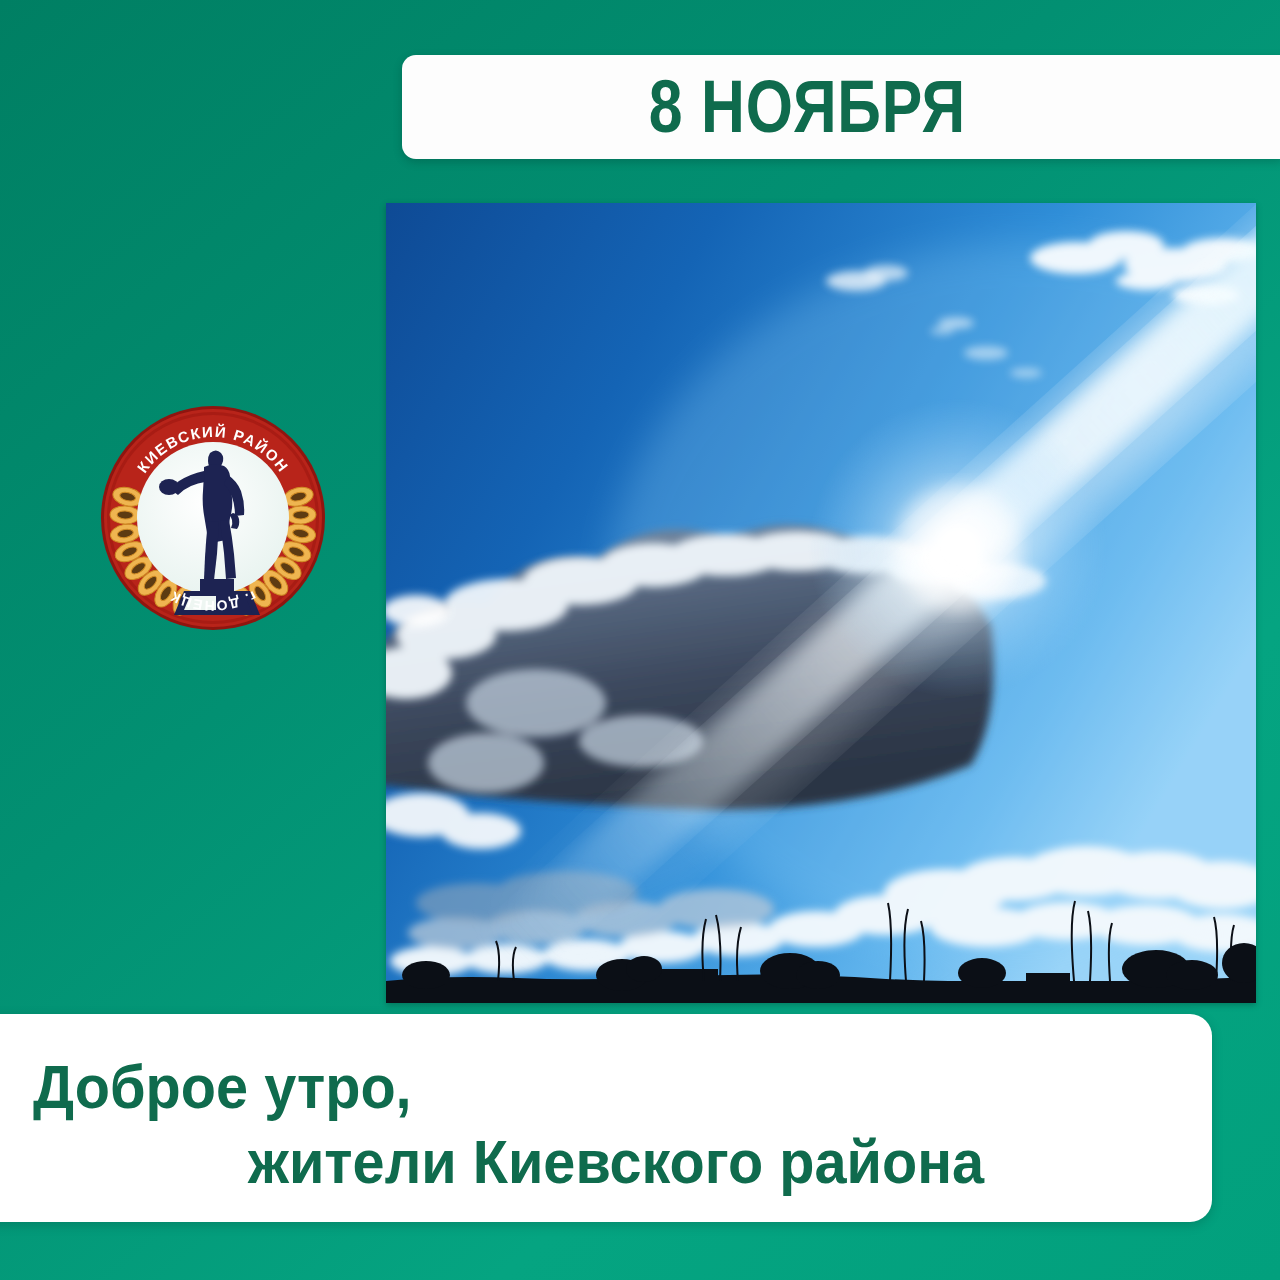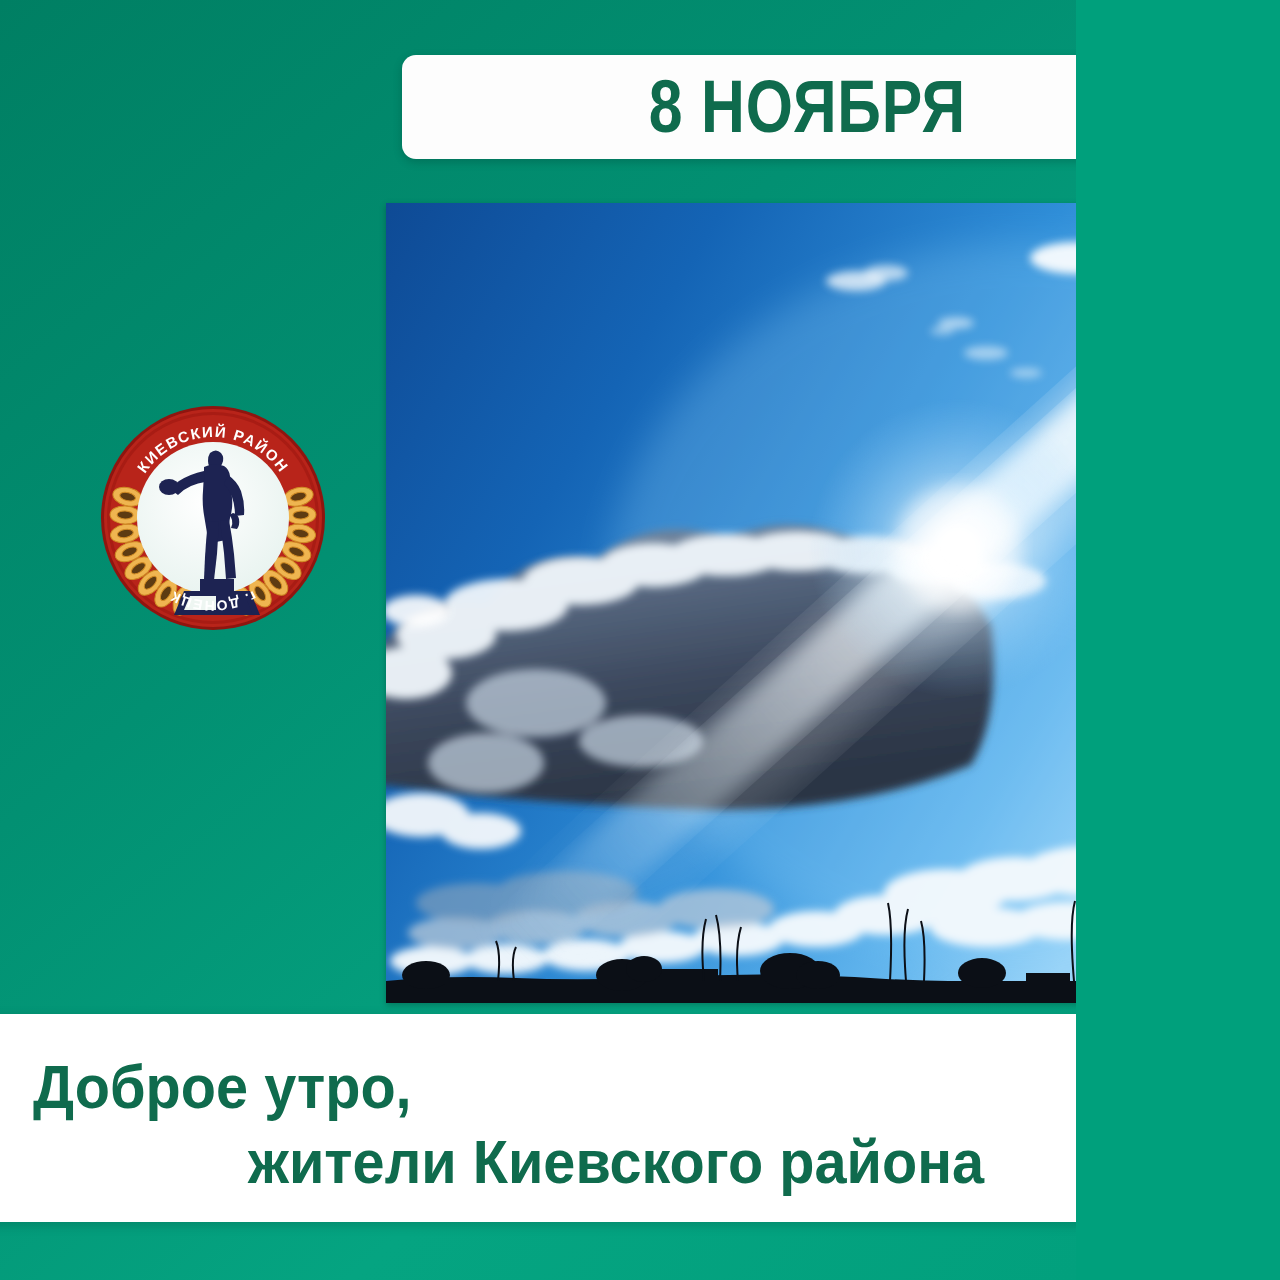--- a/index.html
+++ b/index.html
@@ -2,21 +2,21 @@
 <html><head>
 <meta charset="utf-8">
 <style>
   html,body{margin:0;padding:0;}
   body{
     width:1280px;height:1280px;overflow:hidden;
     font-family:"Liberation Sans",sans-serif;
     background:#00a07c;
   }
   .canvas{
-    position:relative;width:1076px;height:1280px;overflow:hidden;
+    position:relative;width:1280px;height:1280px;overflow:hidden;
     background:linear-gradient(140deg,#007f63 0%,#029072 38%,#05a481 72%,#02a07d 100%);
   }
 
   
   .date-banner{
     position:absolute;left:402px;top:55px;width:880px;height:104px;
     background:#fdfdfd;border-radius:14px 0 0 14px;
     box-shadow:0 3px 10px rgba(0,0,0,.18);
     display:flex;align-items:center;justify-content:center;
     overflow:hidden;

